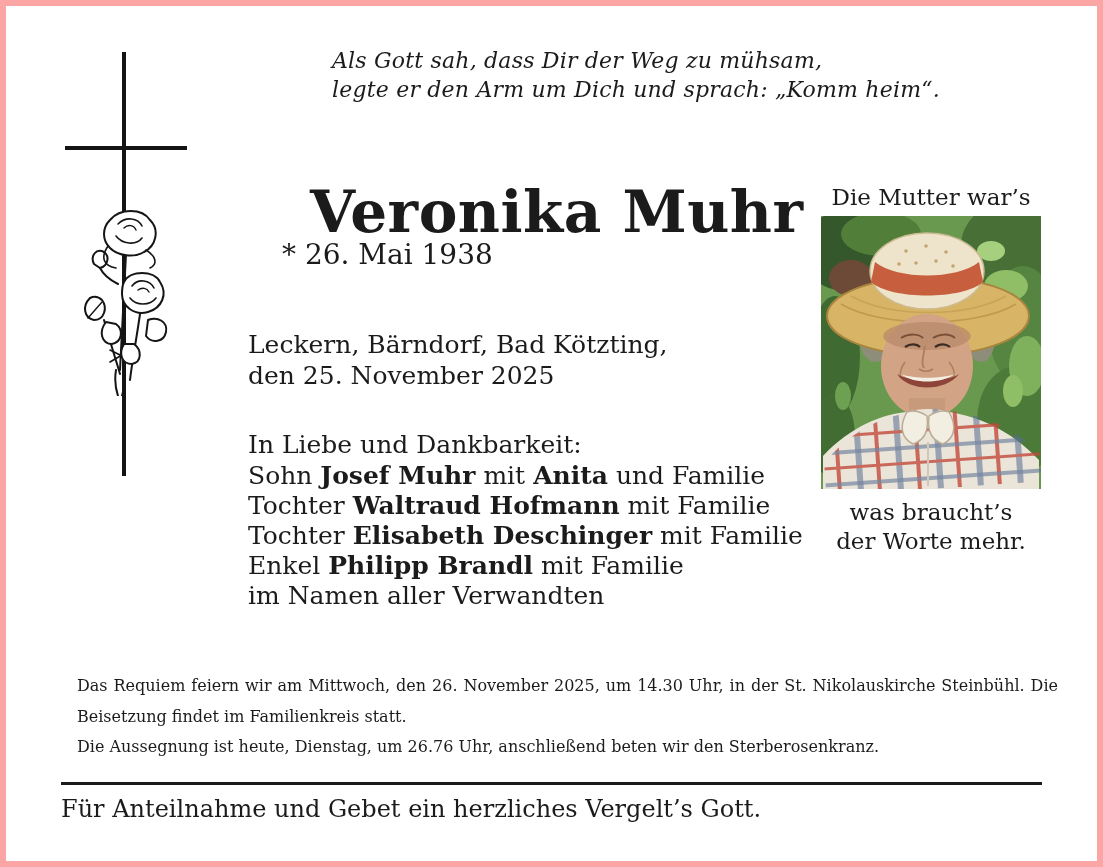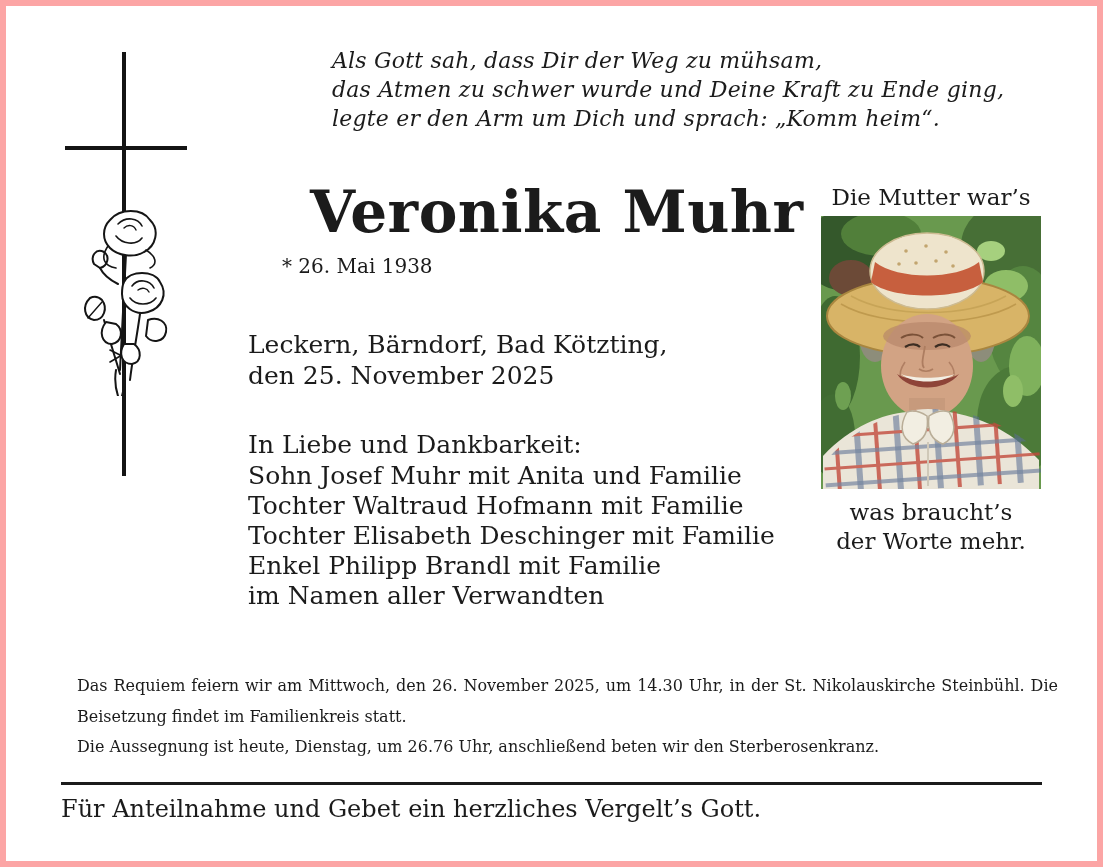--- a/index.html
+++ b/index.html
@@ -15,26 +15,26 @@
   }
   .abs{position:absolute;}
   
   .cross-vert{left:116px;top:46px;width:4px;height:424px;background:#141414;}
   .cross-horiz{left:59px;top:140px;width:122px;height:4px;background:#141414;}
   .roses{left:74px;top:196px;width:102px;height:194px;}
   
   .poem{left:326px;top:40px;font-style:italic;font-size:22px;line-height:29px;letter-spacing:.2px;}
   
   .name{left:296px;top:164px;font-size:58px;font-weight:bold;letter-spacing:.5px;margin:8px;white-space:nowrap;}
-  .dates{left:276px;top:248px;font-size:20px;display:flex;gap:60px;white-space:nowrap;}
+  .dates{left:276px;top:232px;font-size:28px;display:flex;gap:60px;white-space:nowrap;}
   
   .place{left:242px;top:323px;font-size:25px;line-height:31px;}
   .intro{left:242px;top:424px;font-size:25px;}
   .family{left:242px;top:455px;font-size:25px;line-height:30px;}
-  .family b,.family .bold{font-weight:normal;}
+  .family b,.family .bold{font-weight:bold;}
   
   .caption-top{left:815px;top:178px;width:220px;text-align:center;font-size:23px;white-space:nowrap;}
   .photo{left:815px;top:210px;width:220px;height:273px;}
   .photo svg{display:block;}
   .caption-bottom{left:805px;top:492px;width:240px;text-align:center;font-size:23px;line-height:29px;}
   
   .para{margin:16px;font-size:16px;line-height:30.5px;text-align:justify;}
   .para1{left:55px;top:649px;width:981px;}
   .para2{left:55px;top:710px;width:981px;}
   .rule{left:55px;top:776px;width:981px;height:3px;background:#1b1b1b;}
@@ -75,21 +75,20 @@
 
       <path d="M44,80 C50,68 74,68 80,80 C88,92 82,106 68,110 C54,114 42,104 42,92 C42,86 42,84 44,80 Z" fill="#ffffff"></path>
       <path d="M52,84 C58,76 70,78 74,86" stroke-width="1.6"></path>
       <path d="M50,96 C56,104 70,104 76,96" stroke-width="1.6"></path>
       <path d="M58,88 C62,85 67,86 69,90" stroke-width="1.4"></path>
     </svg>
   </div>
 
   <div class="abs poem">
     <div>Als Gott sah, dass Dir der Weg zu mühsam,</div>
-    <div>das Atmen zu schwer wurde und Deine Kraft zu Ende ging,</div>
     <div>legte er den Arm um Dich und sprach: „Komm heim“.</div>
   </div>
 
   <h1 class="abs name">Veronika Muhr</h1>
   <div class="abs dates">
     <span>* 26. Mai 1938</span>
   </div>
 
   <div class="abs caption-top">Die Mutter war’s</div>
   <div class="abs photo">

